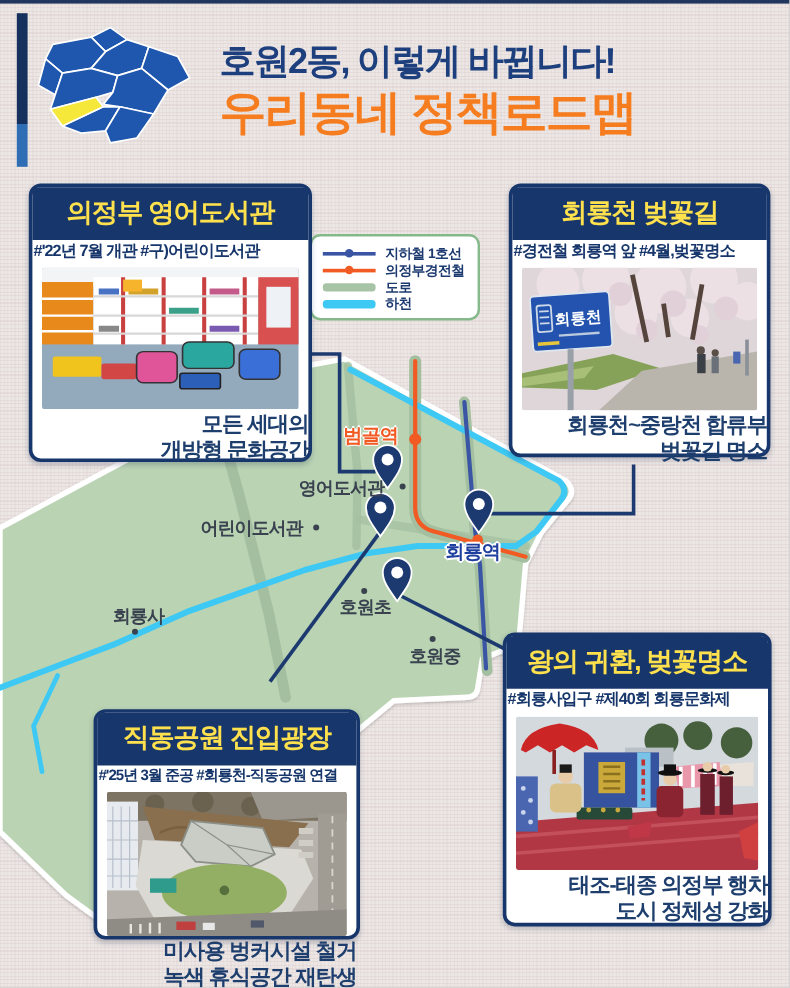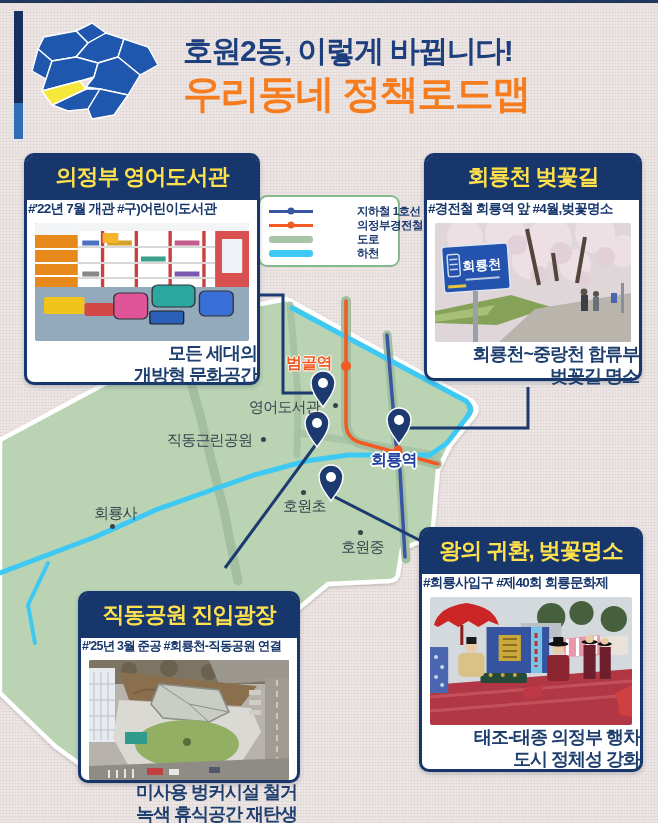--- a/index.html
+++ b/index.html
@@ -12,34 +12,34 @@
   
   .hdr-bar{position:absolute;left:14px;top:8px;width:9px;height:128px;z-index:6;
     background:linear-gradient(#16305e 0 72%, #2f6db5 72% 100%);}
   .hdr-district{position:absolute;left:28px;top:16px;z-index:6;}
   .hdr-title{position:absolute;left:183px;top:28px;z-index:6;font-size:30px;font-weight:800;
     color:#1d3f7d;letter-spacing:-1.5px;white-space:nowrap;}
   .hdr-subtitle{position:absolute;left:183px;top:64px;z-index:6;font-size:39px;font-weight:800;
     color:#f57d1f;letter-spacing:-1.5px;white-space:nowrap;}
   
   .map-svg{position:absolute;left:0;top:0;z-index:1;}
-  .poi{position:absolute;z-index:3;font-size:15px;font-weight:400;color:#39424e;
+  .poi{position:absolute;z-index:3;font-size:15px;font-weight:700;color:#39424e;
     letter-spacing:-0.8px;white-space:nowrap;text-align:center;}
   .poi-dot{position:absolute;z-index:3;width:5px;height:5px;border-radius:50%;background:#39424e;}
   .st-orange{position:absolute;z-index:3;font-size:16px;font-weight:800;color:#f25a24;
     letter-spacing:-0.8px;white-space:nowrap;
     text-shadow:-1px 0 #fff,1px 0 #fff,0 -1px #fff,0 1px #fff;}
   .st-navy{position:absolute;z-index:3;font-size:16px;font-weight:800;color:#1e3f9e;
     letter-spacing:-0.8px;white-space:nowrap;
     text-shadow:-2px 0 #fff,2px 0 #fff,0 -2px #fff,0 2px #fff,-1px -1px #fff,1px 1px #fff,1px -1px #fff,-1px 1px #fff;}
   
   .legend{position:absolute;left:258px;top:192px;width:142px;height:72px;z-index:4;
     background:#fff;border:2.5px solid #86b98a;border-radius:9px;box-sizing:border-box;
     padding:7px 9px 5px 9px;display:flex;flex-direction:column;justify-content:space-between;}
-  .lg-row{display:flex;align-items:center;height:14px;gap:36px;}
+  .lg-row{display:flex;align-items:center;height:14px;}
   .lg-sw{width:44px;margin-right:8px;position:relative;flex:none;}
   .lg-sw .mid-dot{position:absolute;left:50%;top:50%;transform:translate(-50%,-50%);
     width:7px;height:7px;border-radius:50%;}
   .sw-subway{height:3px;background:#3a55a4;} .sw-subway .mid-dot{background:#3a55a4;}
   .sw-lrt{height:3px;background:#f15a22;} .sw-lrt .mid-dot{background:#f15a22;}
   .sw-road{height:7px;background:#a8c4a6;border-radius:3px;}
   .sw-stream{height:7px;background:#3ec9f5;border-radius:3px;}
   .lg-label{font-size:11.5px;font-weight:700;color:#1d3a70;letter-spacing:-0.5px;white-space:nowrap;}
   
   .card{position:absolute;z-index:5;background:#fff;border:3px solid #17366b;border-radius:10px;
@@ -117,21 +117,21 @@
       <g transform="translate(399,441)">
         <path d="M0,0 C-8,-11 -12,-17 -12,-24 A12,12 0 1 1 12,-24 C12,-17 8,-11 0,0 Z" fill="#1d3a70" stroke="#fff" stroke-width="1.5"></path>
         <circle cx="0" cy="-24" r="5" fill="#fff"></circle>
       </g>
     </g>
   </svg>
 
   <div class="st-orange" style="left:286px;top:350px;">범골역</div>
   <div class="poi" style="left:249px;top:395px;">영어도서관</div>
   <div class="poi-dot" style="left:333px;top:400px;"></div>
-  <div class="poi" style="left:167px;top:428px;">직동근린공원</div>
+  <div class="poi" style="left:167px;top:428px;">어린이도서관</div>
   <div class="poi-dot" style="left:261px;top:434px;"></div>
   <div class="poi" style="left:94px;top:501px;">회룡사</div>
   <div class="poi-dot" style="left:110px;top:521px;"></div>
   <div class="poi" style="left:283px;top:494px;">호원초</div>
   <div class="poi-dot" style="left:301px;top:487px;"></div>
   <div class="poi" style="left:341px;top:535px;">호원중</div>
   <div class="poi-dot" style="left:358px;top:527px;"></div>
   <div class="st-navy" style="left:371px;top:447px;">회룡역</div>
 
   <div class="legend">

